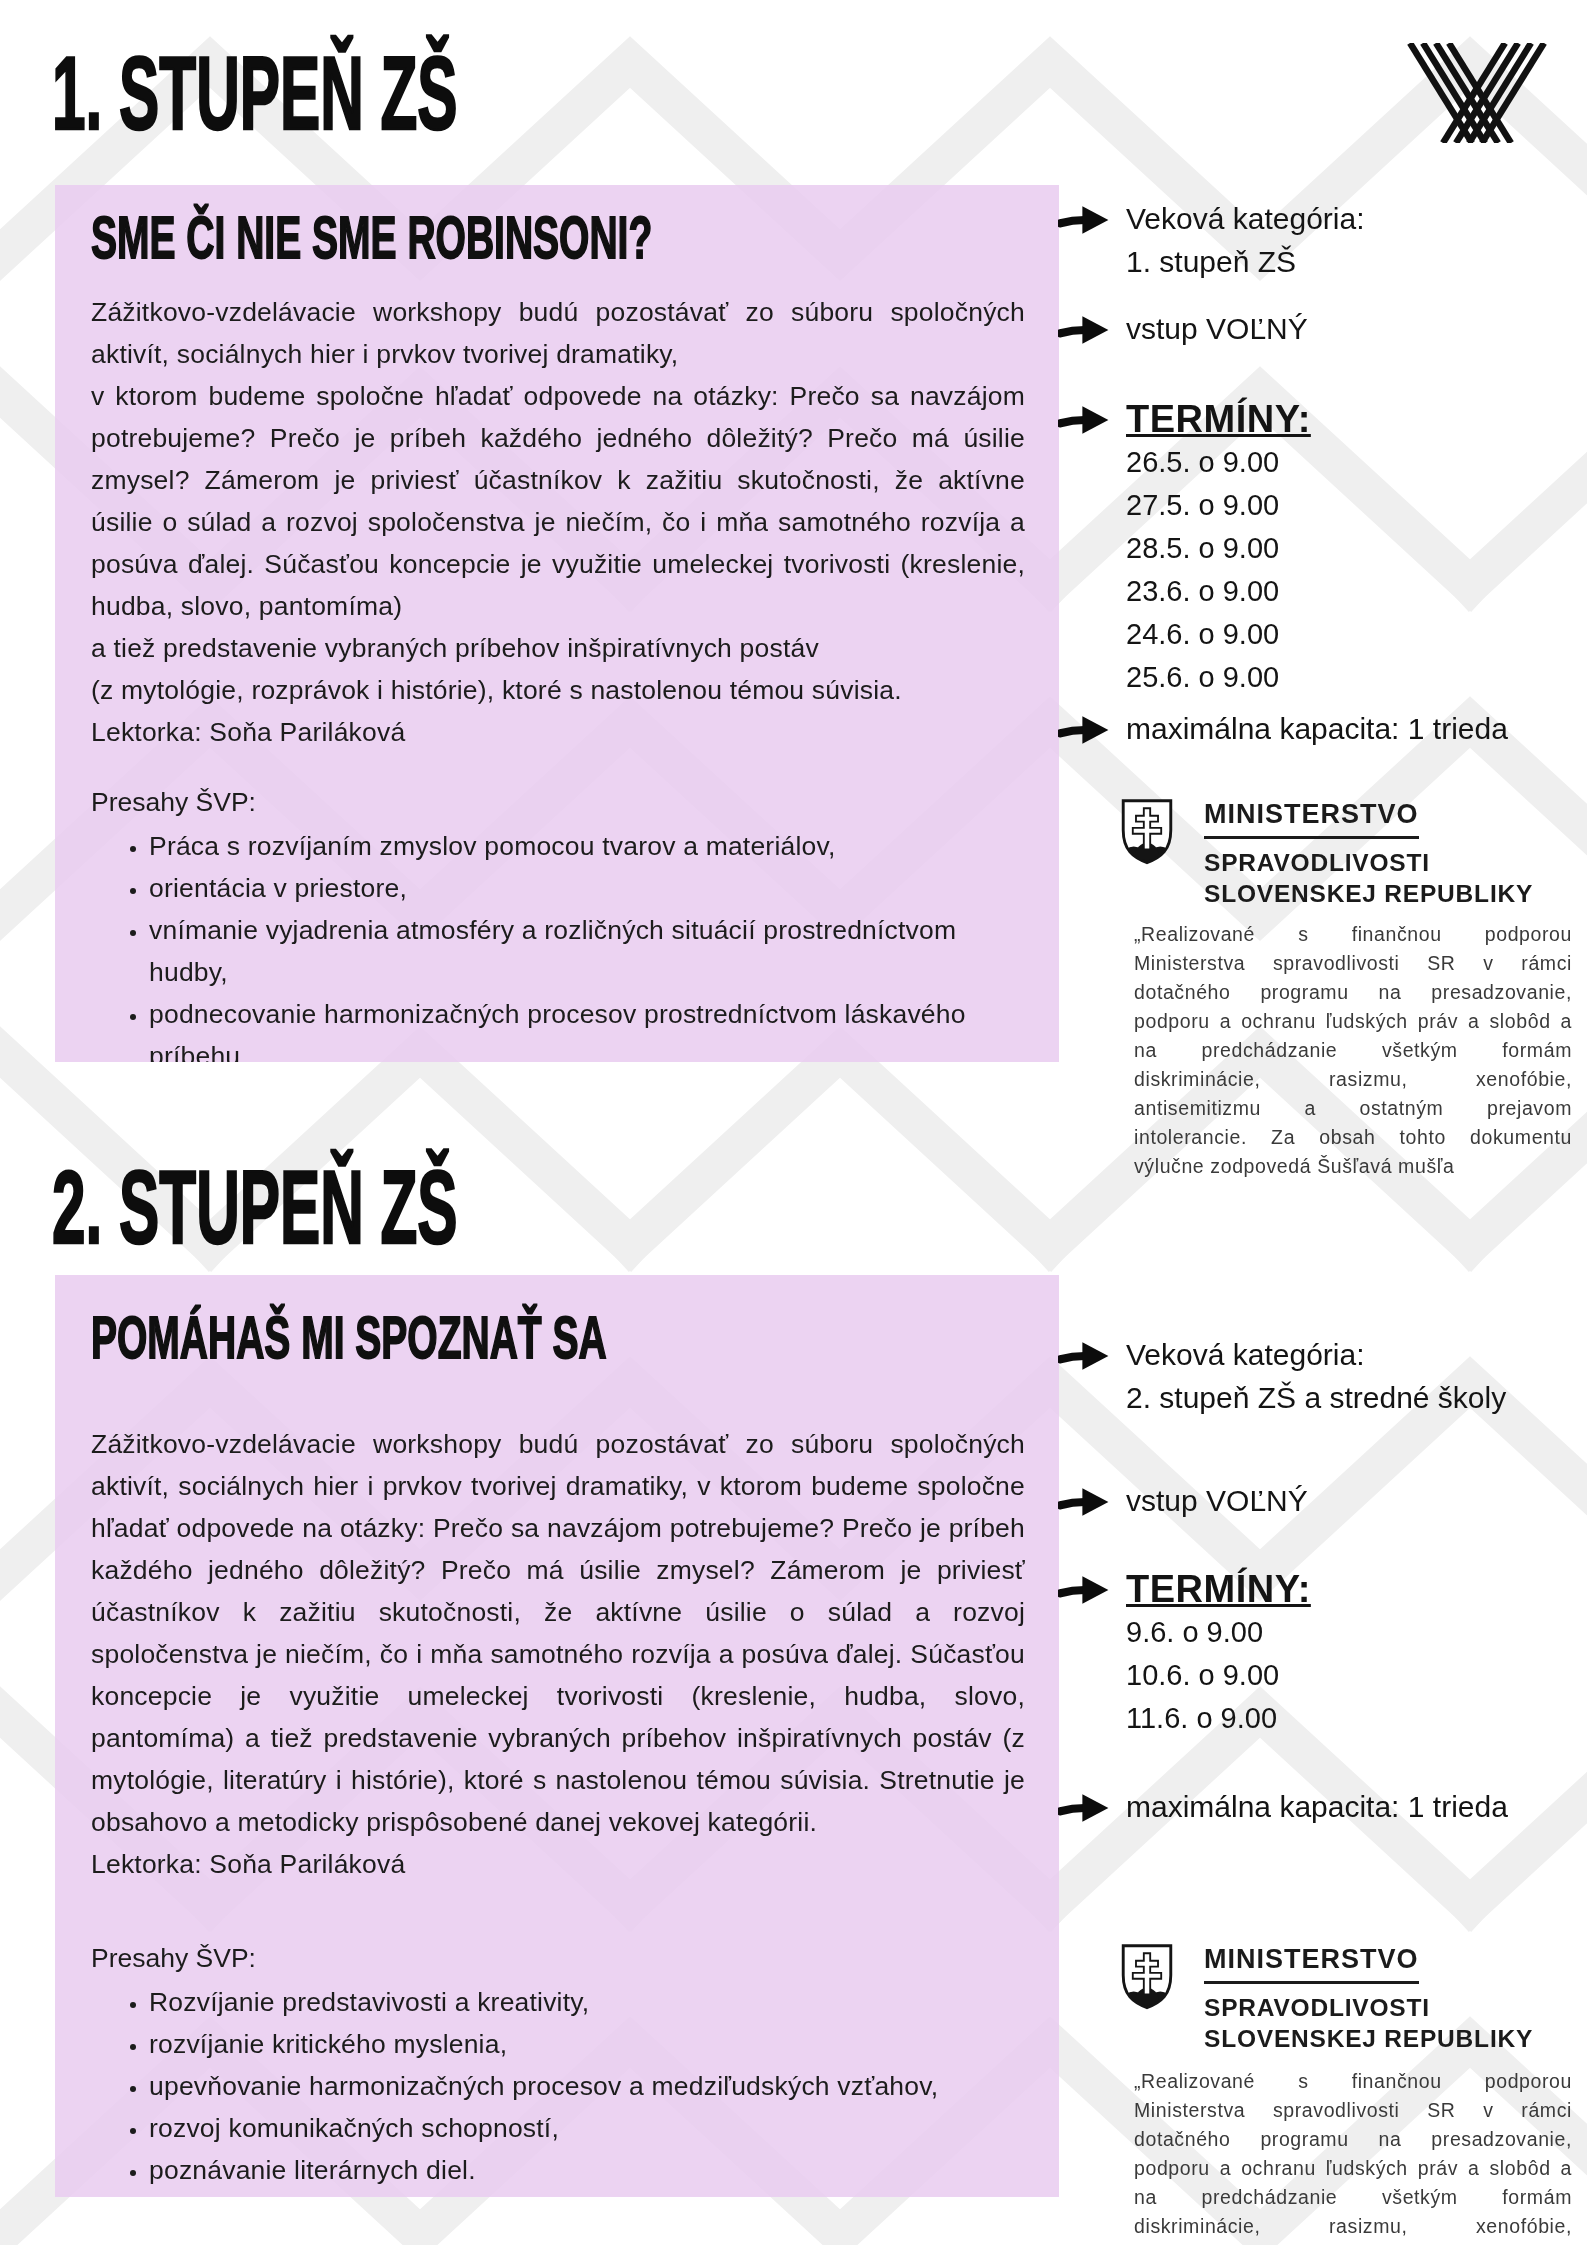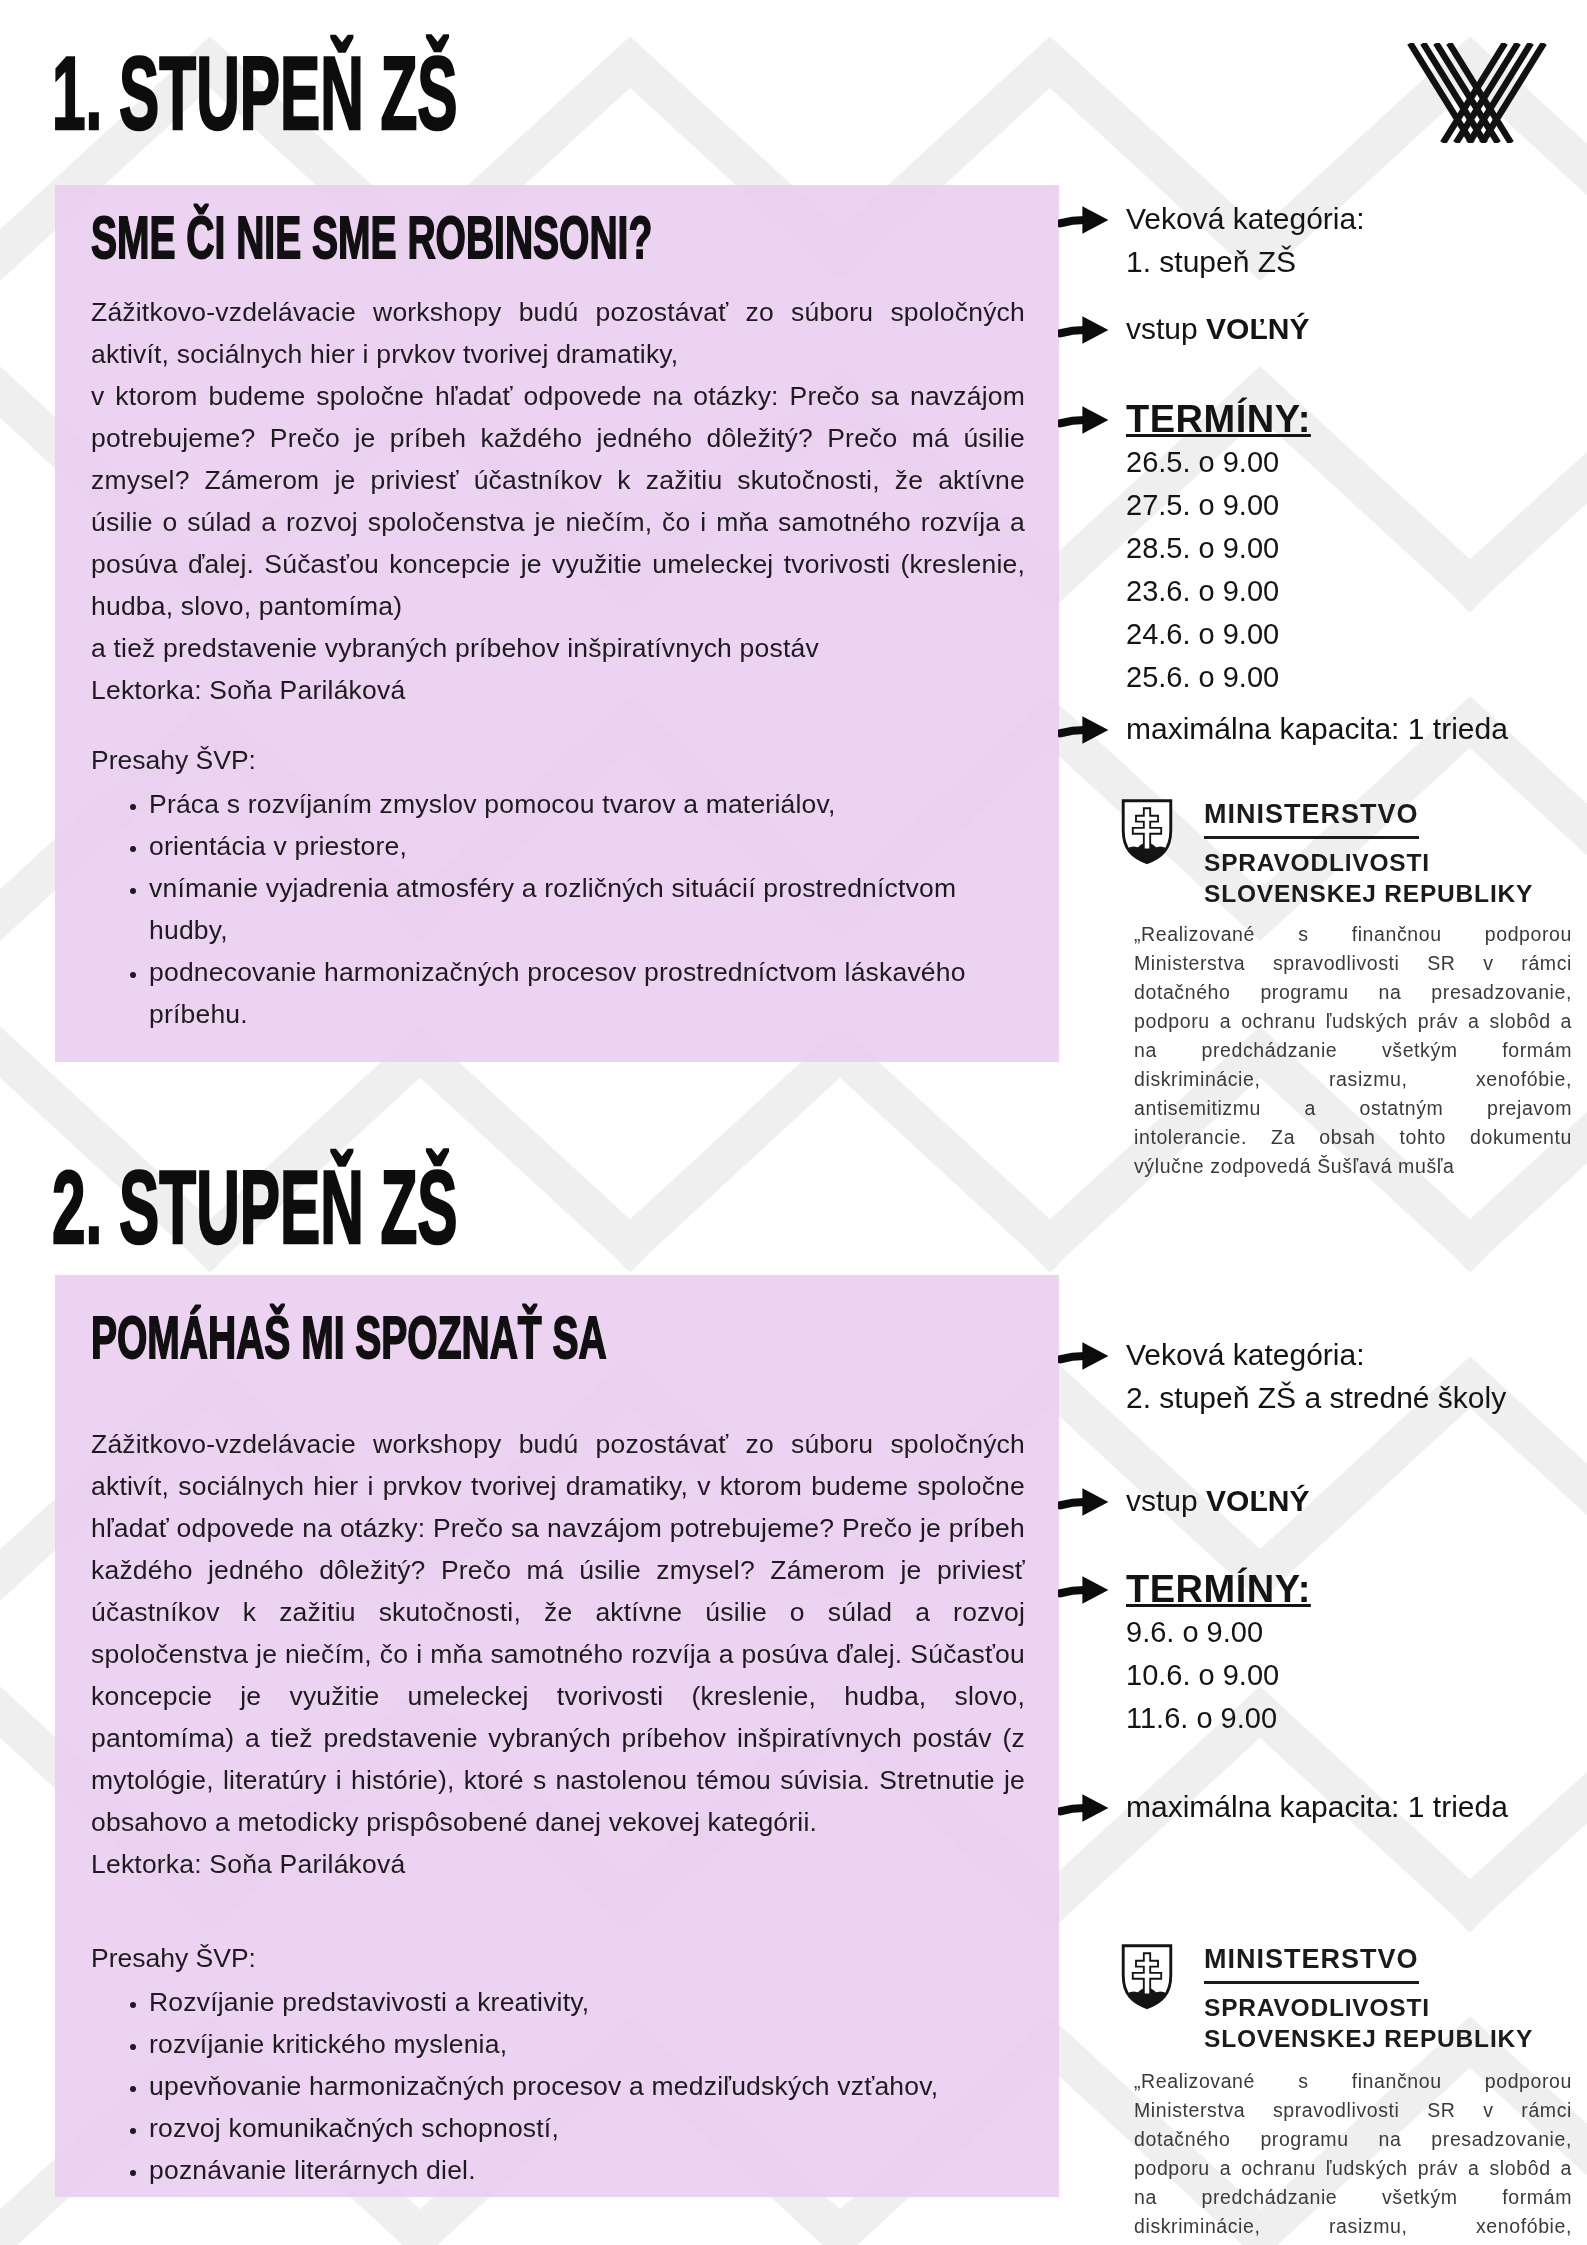--- a/index.html
+++ b/index.html
@@ -43,21 +43,21 @@
   }
   .svp-label{margin-top:28px;font-size:26.5px;line-height:42px;color:#1c1c1c;}
   ul.svp-list{margin:2px 0 0 0;padding-left:58px;list-style:disc;}
   ul.svp-list li{font-size:26.5px;line-height:42px;color:#1c1c1c;letter-spacing:0.2px;}
   ul.svp-list li::marker{font-size:21px;}
 
   
   .meta-row{position:absolute;left:1058px;width:522px;display:flex;gap:16px;align-items:flex-start;}
   .arrow-icon{flex:0 0 auto;margin-top:5px;}
   .meta-text{font-size:30px;line-height:43px;color:#141414;}
-  .meta-text .bold{font-weight:700;}
+  .meta-text .bold{font-weight:400;}
   .dates-label{font-size:38px;line-height:44px;font-weight:700;color:#141414;letter-spacing:0.5px;text-decoration:underline;}
   .dates-list div{font-size:29px;line-height:43px;color:#141414;}
 
   .row-a-age{top:190px;}
   .row-a-entry{top:300px;}
   .row-a-dates{top:390px;}
   .row-a-cap{top:700px;}
   .row-b-age{top:1326px;}
   .row-b-entry{top:1472px;}
   .row-b-dates{top:1560px;}
@@ -113,20 +113,21 @@
         <line x1="116" y1="0" x2="54" y2="100"></line>
         <line x1="103" y1="0" x2="41" y2="100"></line>
       </g>
     </svg>
 
     <div class="card card-a">
       <h2 class="card-title">SME ČI NIE SME ROBINSONI?</h2>
       <div class="para-line">Zážitkovo-vzdelávacie workshopy budú pozostávať zo súboru spoločných aktivít, sociálnych hier i prvkov tvorivej dramatiky,</div>
       <div class="para-line">v ktorom budeme spoločne hľadať odpovede na otázky: Prečo sa navzájom potrebujeme? Prečo je príbeh každého jedného dôležitý? Prečo má úsilie zmysel? Zámerom je priviesť účastníkov k zažitiu skutočnosti, že aktívne úsilie o súlad a rozvoj spoločenstva je niečím, čo i mňa samotného rozvíja a posúva ďalej. Súčasťou koncepcie je využitie umeleckej tvorivosti (kreslenie, hudba, slovo, pantomíma)</div>
       <div class="para-line">a tiež predstavenie vybraných príbehov inšpiratívnych postáv</div>
+      <div class="para-line">(z mytológie, rozprávok i histórie), ktoré s nastolenou témou súvisia.</div>
       <div class="para-line">Lektorka: Soňa Pariláková</div>
       <div class="svp-label">Presahy ŠVP:</div>
       <ul class="svp-list">
         <li>Práca s rozvíjaním zmyslov pomocou tvarov a materiálov,</li>
         <li>orientácia v priestore,</li>
         <li>vnímanie vyjadrenia atmosféry a rozličných situácií prostredníctvom hudby,</li>
         <li>podnecovanie harmonizačných procesov prostredníctvom láskavého príbehu.</li>
       </ul>
     </div>
 

